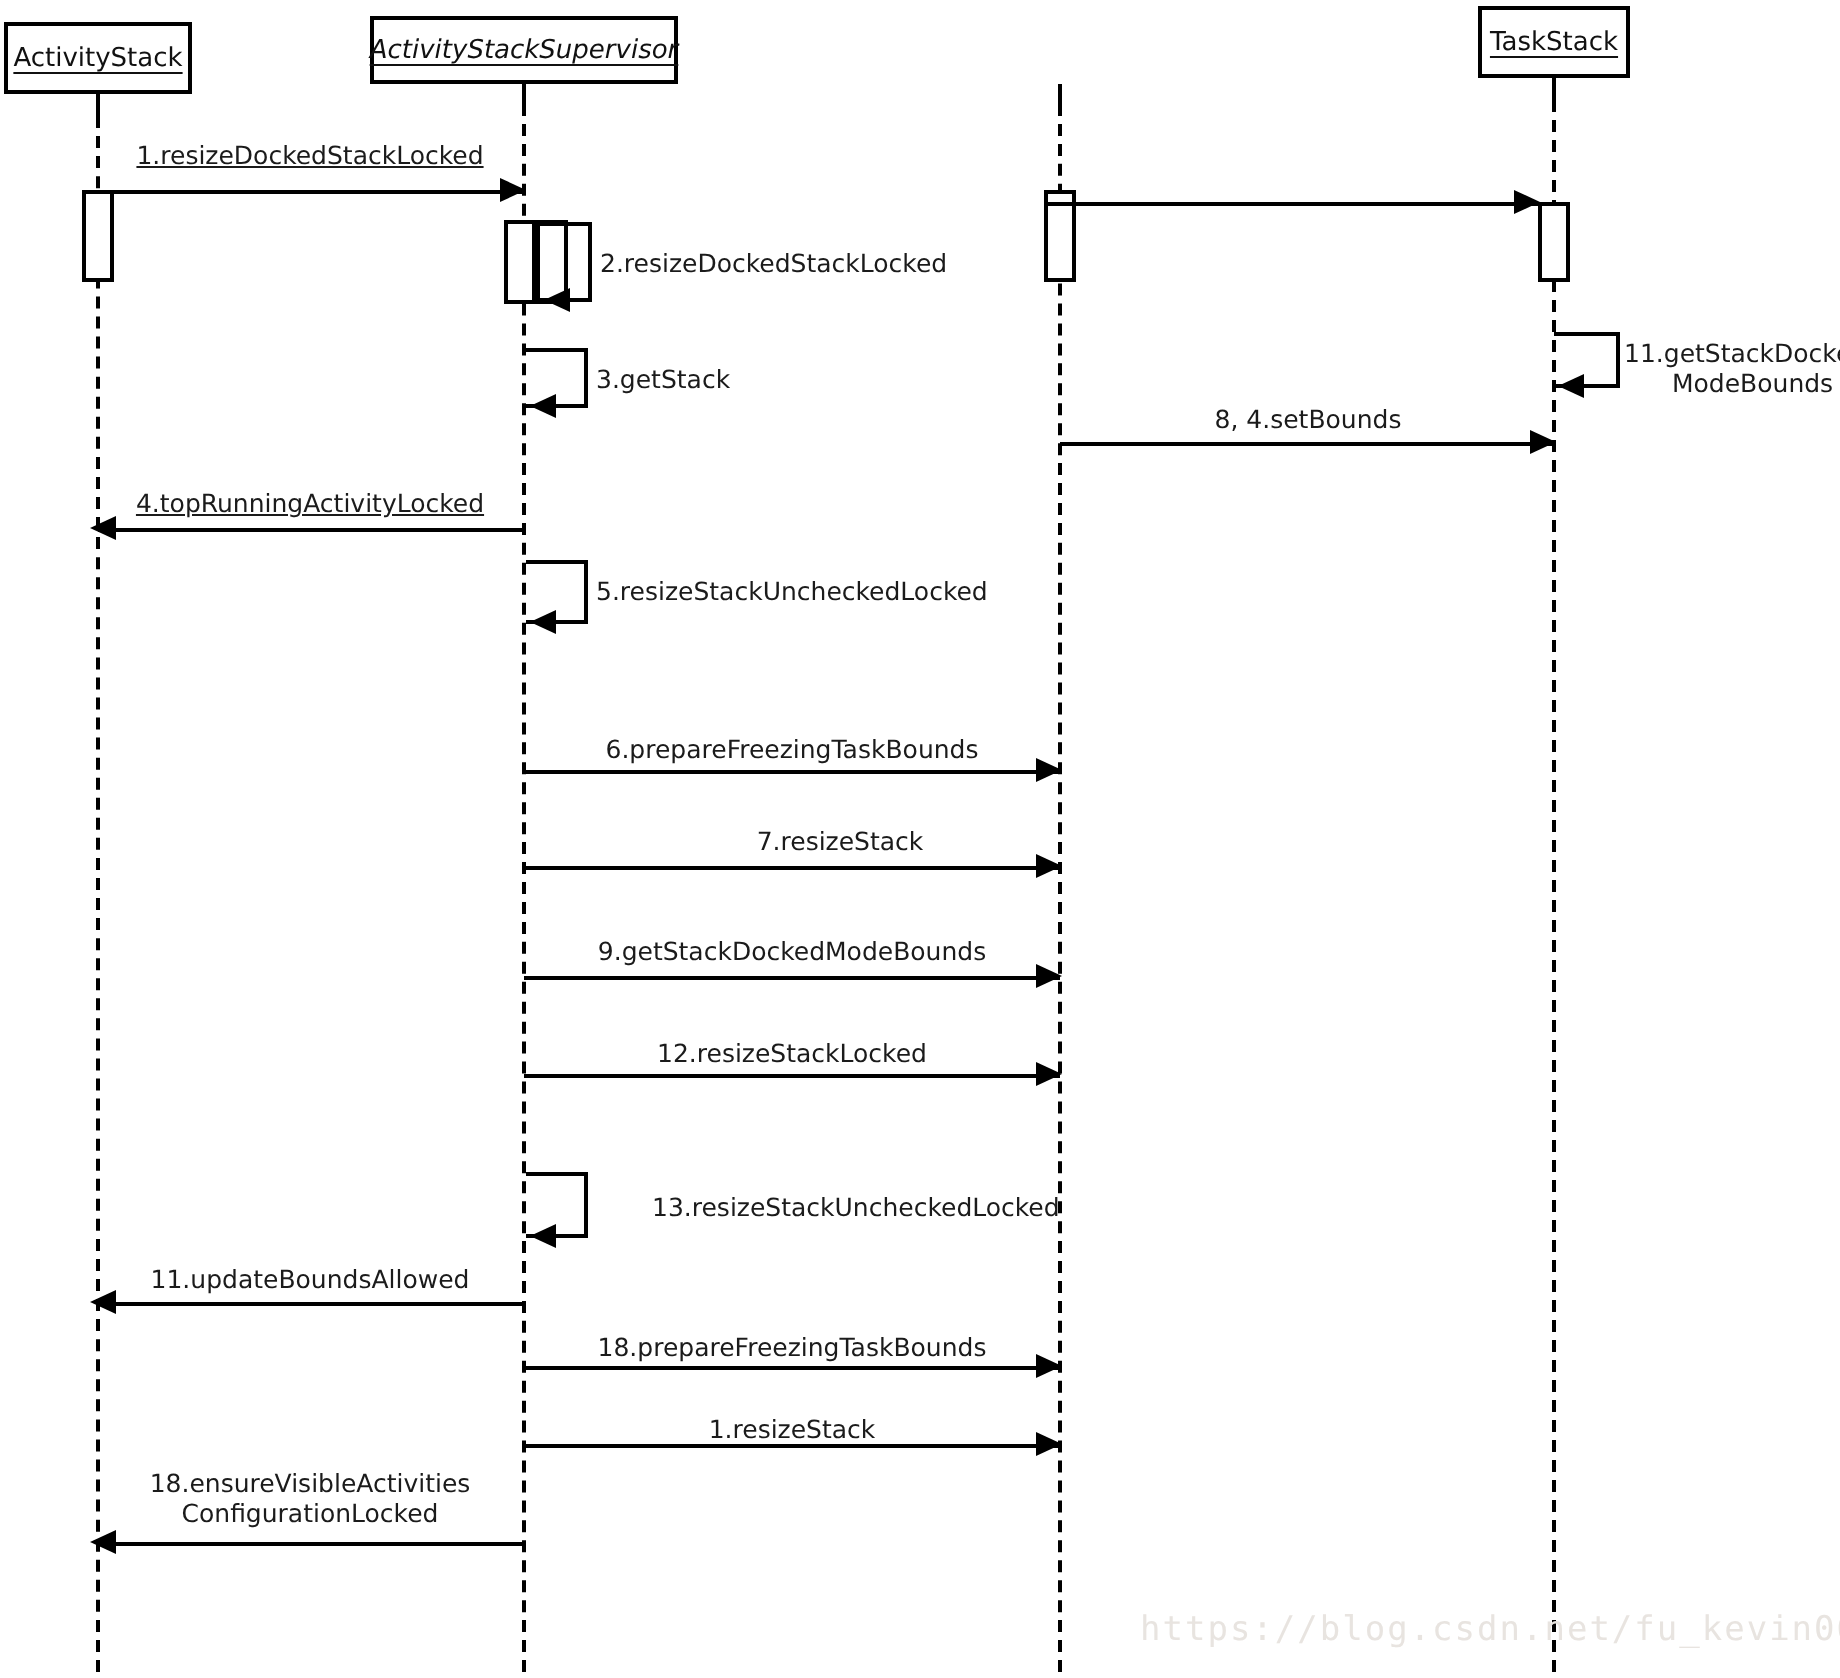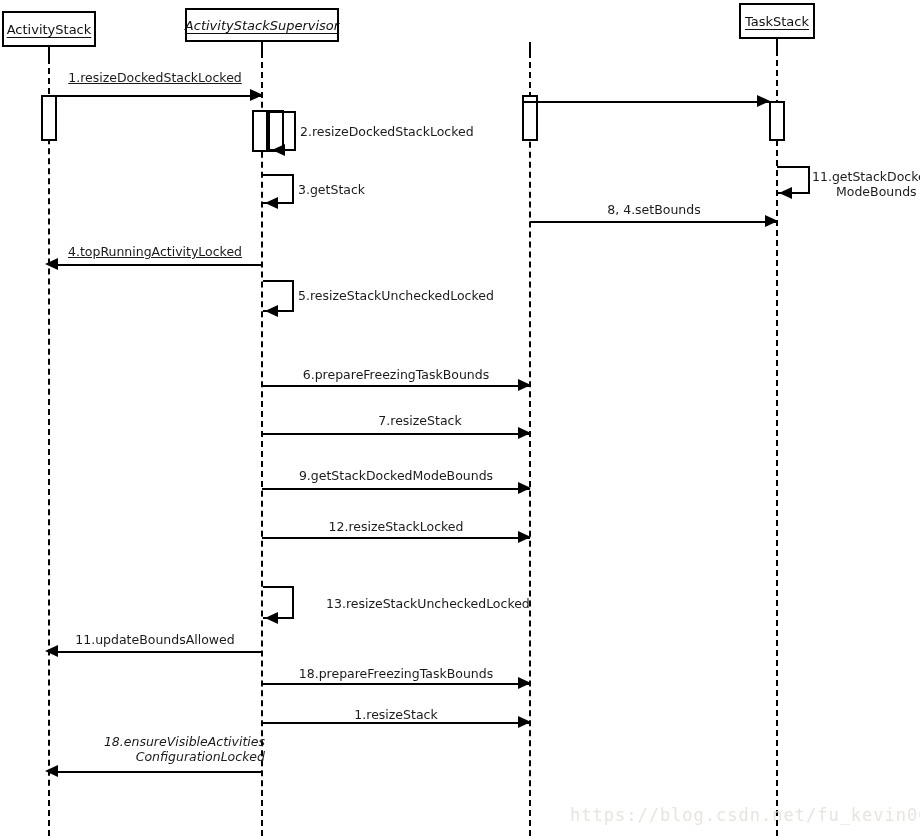--- a/index.html
+++ b/index.html
@@ -189,21 +189,21 @@
   <div class="arrow-left" style="left:45px;top:645px;"></div>
 
   <div class="msg-label center" style="left:396px;top:666px;">18.prepareFreezingTaskBounds</div>
   <div class="msg-line" style="left:262px;top:683px;width:268px;"></div>
   <div class="arrow-right" style="left:518px;top:677px;"></div>
 
   <div class="msg-label center" style="left:396px;top:707px;">1.resizeStack</div>
   <div class="msg-line" style="left:262px;top:722px;width:268px;"></div>
   <div class="arrow-right" style="left:518px;top:716px;"></div>
 
-  <div class="msg-label two-line" style="left:45px;top:734px;width:220px;text-align:right;font-style:italic;">
+  <div class="msg-label two-line" style="left:45px;top:734px;width:220px;text-align:center;">
     <span>18.ensureVisibleActivities</span><br>
     <span>ConfigurationLocked</span>
   </div>
   <div class="msg-line" style="left:49px;top:771px;width:213px;"></div>
   <div class="arrow-left" style="left:45px;top:765px;"></div>
 
   <div class="watermark" style="left:570px;top:805px;">https://blog.csdn.net/fu_kevin0606</div>
 
 </div>
 

